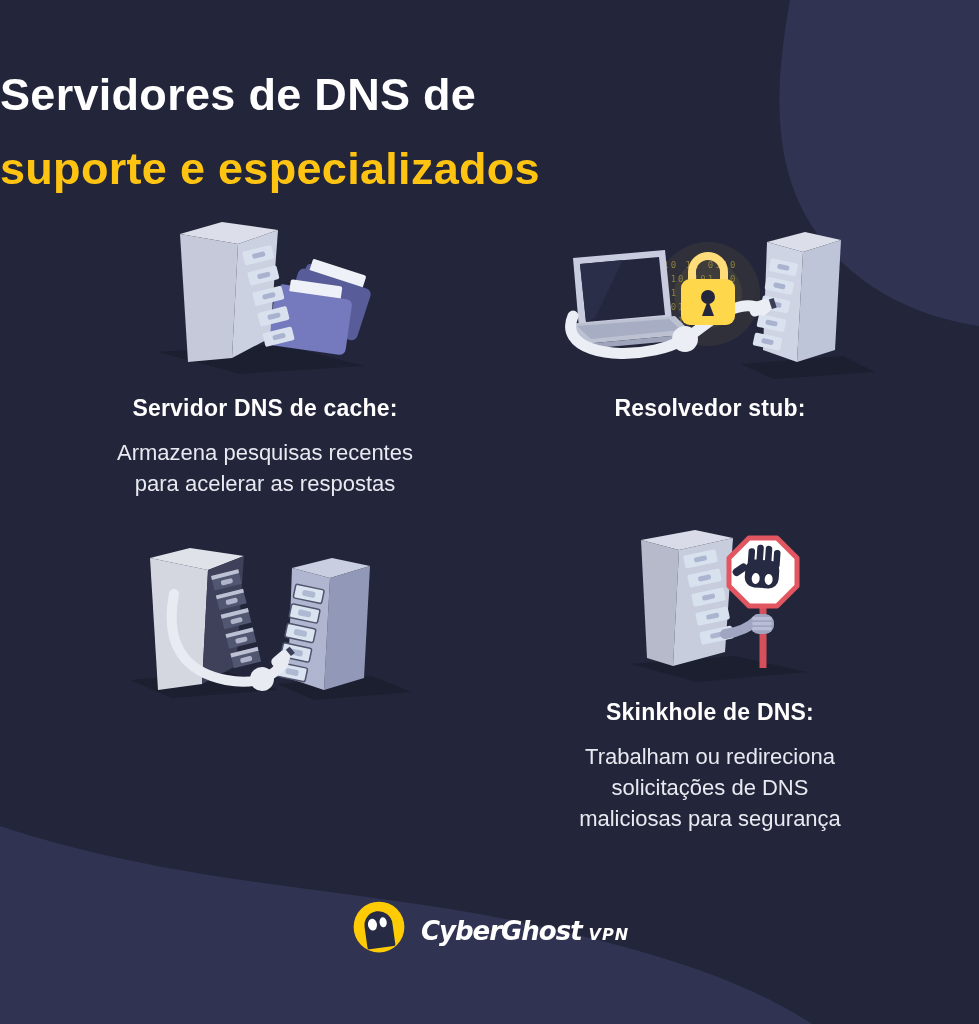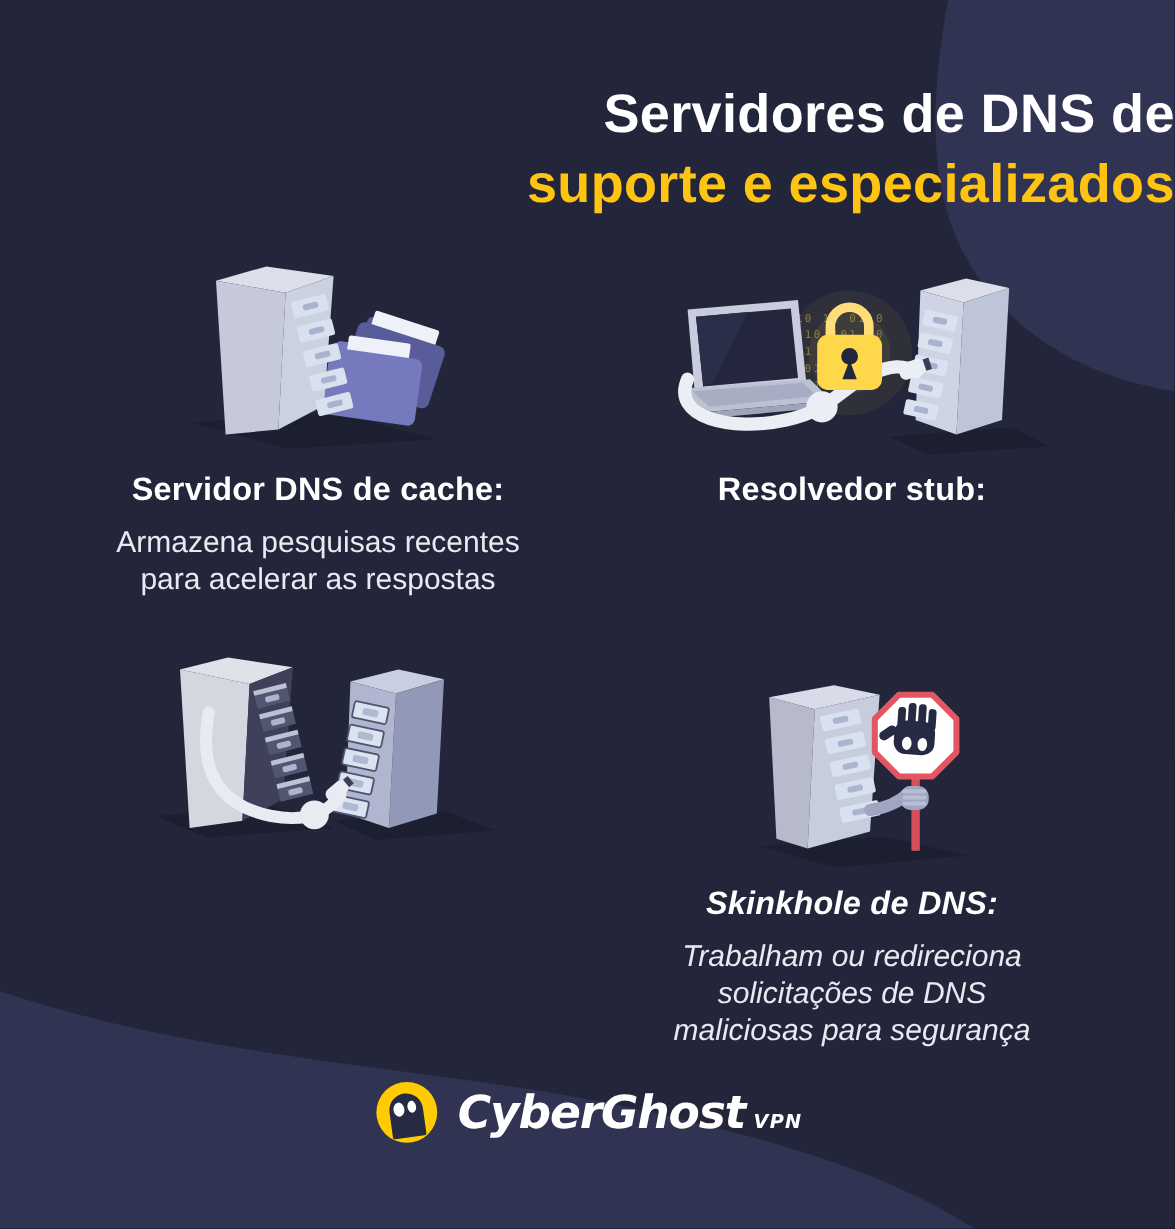--- a/index.html
+++ b/index.html
@@ -3,45 +3,45 @@
 <meta charset="utf-8">
 <style>
   html,body{margin:0;padding:0;background:#15172a;}
   .canvas{
     position:relative;width:979px;height:1024px;margin:0 auto;
     background:#23263A;overflow:hidden;
     font-family:"Liberation Sans",sans-serif;
   }
   .bg-blobs{position:absolute;inset:0;pointer-events:none;}
   .title{
-    position:absolute;top:66px;left:0;width:100%;text-align:right;
+    position:absolute;top:66px;left:0;width:100%;text-align:left;
     font-weight:bold;font-size:45px;line-height:58px;letter-spacing:.3px;
   }
   .title .l1{color:#FFFFFF;display:block;}
-  .title .l2{color:#FFC412;display:block;}
+  .title .l2{color:#FFC412;display:block;margin-top:16px;}
   .quad{position:absolute;text-align:center;}
   .q1{left:40px;top:208px;width:450px;}
   .q2{left:480px;top:208px;width:460px;}
   .q3{left:40px;top:534px;width:450px;}
-  .q4{left:480px;top:553px;width:460px;font-style:italic;}
+  .q4{left:480px;top:512px;width:460px;}
   .illus{display:flex;justify-content:center;align-items:flex-end;height:172px;margin-bottom:10px;}
   .q-head{
-    font-size:27px;font-weight:bold;color:#FFFFFF;white-space:pre-line;
+    font-size:23px;font-weight:bold;color:#FFFFFF;white-space:pre-line;
     line-height:37px;margin:6px 0 10px 0;letter-spacing:.2px;
   }
   .q-body{
-    font-size:25px;color:#E8E9F1;white-space:pre-line;line-height:31px;font-weight:normal;
+    font-size:22px;color:#E8E9F1;white-space:pre-line;line-height:31px;font-weight:normal;
   }
   .footer{
     position:absolute;left:0;right:0;top:898px;
     display:flex;justify-content:center;align-items:center;gap:13px;
   }
   .brand-text{display:flex;align-items:baseline;gap:7px;}
   .brand{
-    color:#FFFFFF;font-size:38px;font-weight:bold;font-style:italic;
+    color:#FFFFFF;font-size:26px;font-weight:bold;font-style:italic;
     font-family:"DejaVu Sans",sans-serif;letter-spacing:-1px;
   }
   .brand-suffix{
     color:#FFFFFF;font-size:16px;font-weight:bold;font-style:italic;
     letter-spacing:1px;font-family:"DejaVu Sans",sans-serif;margin-top:16px;
   }
   svg text.binary{font-family:"DejaVu Sans Mono",monospace;}
 </style>
 </head>
 <body>

